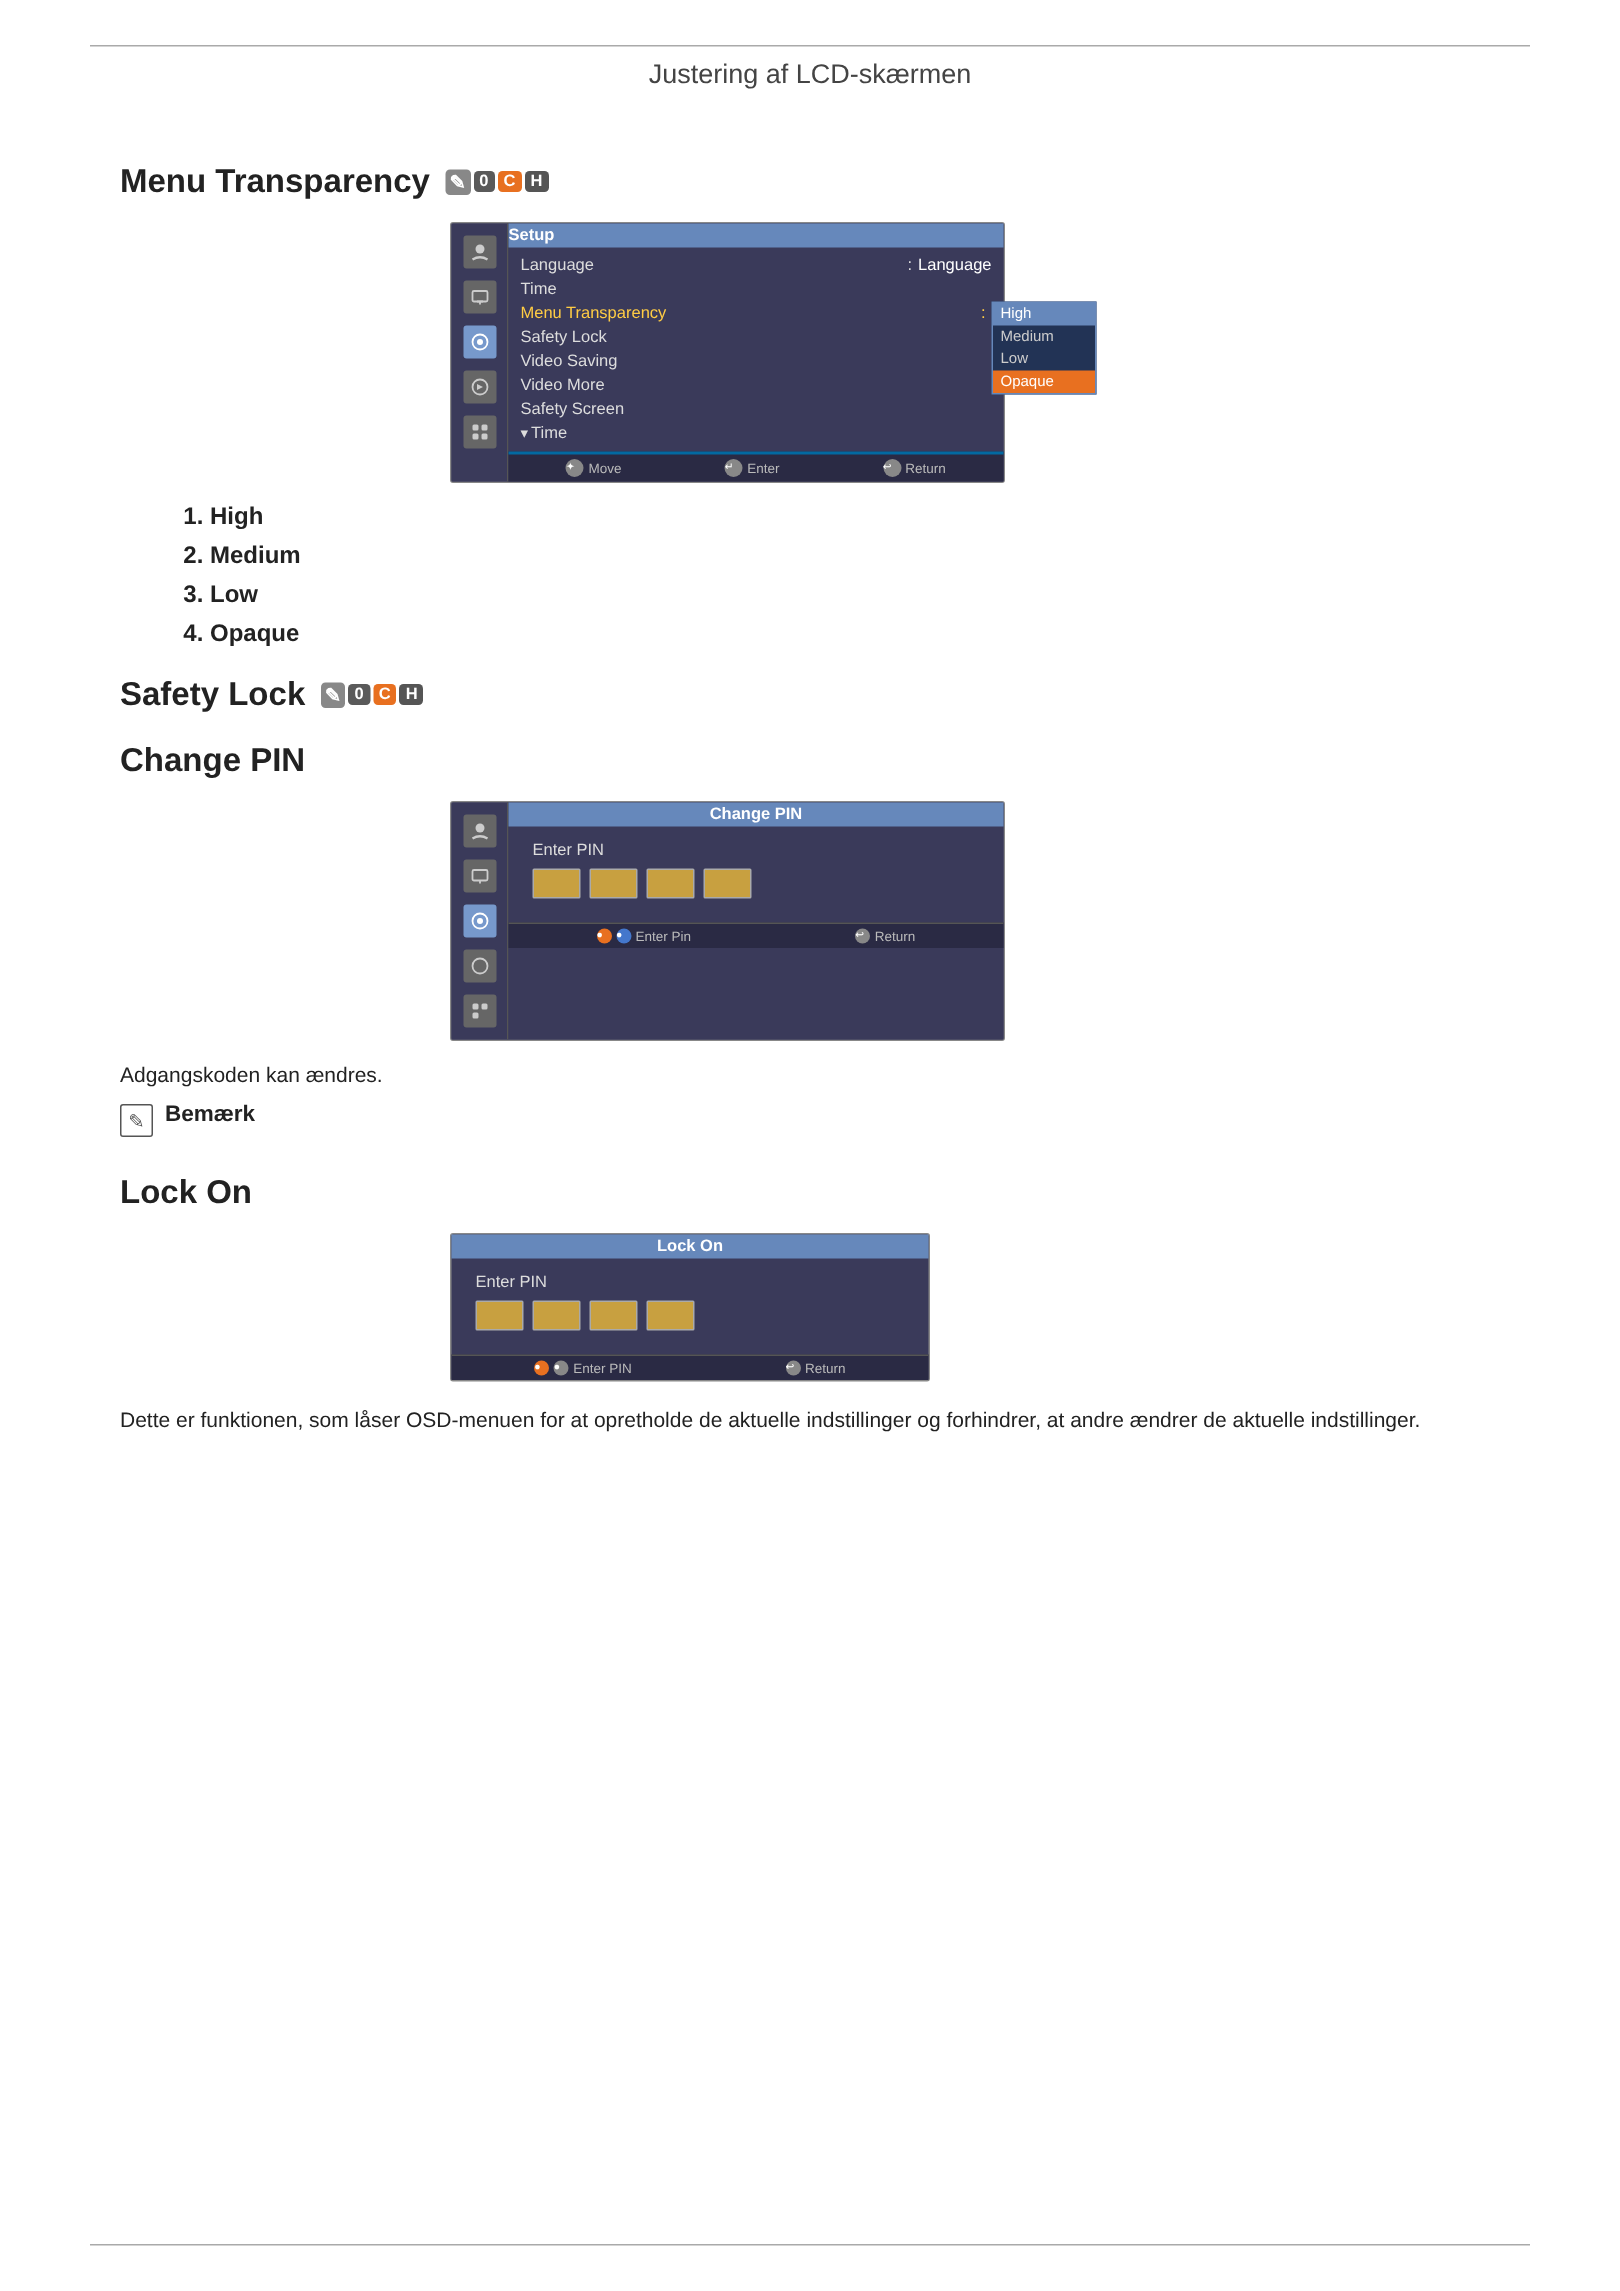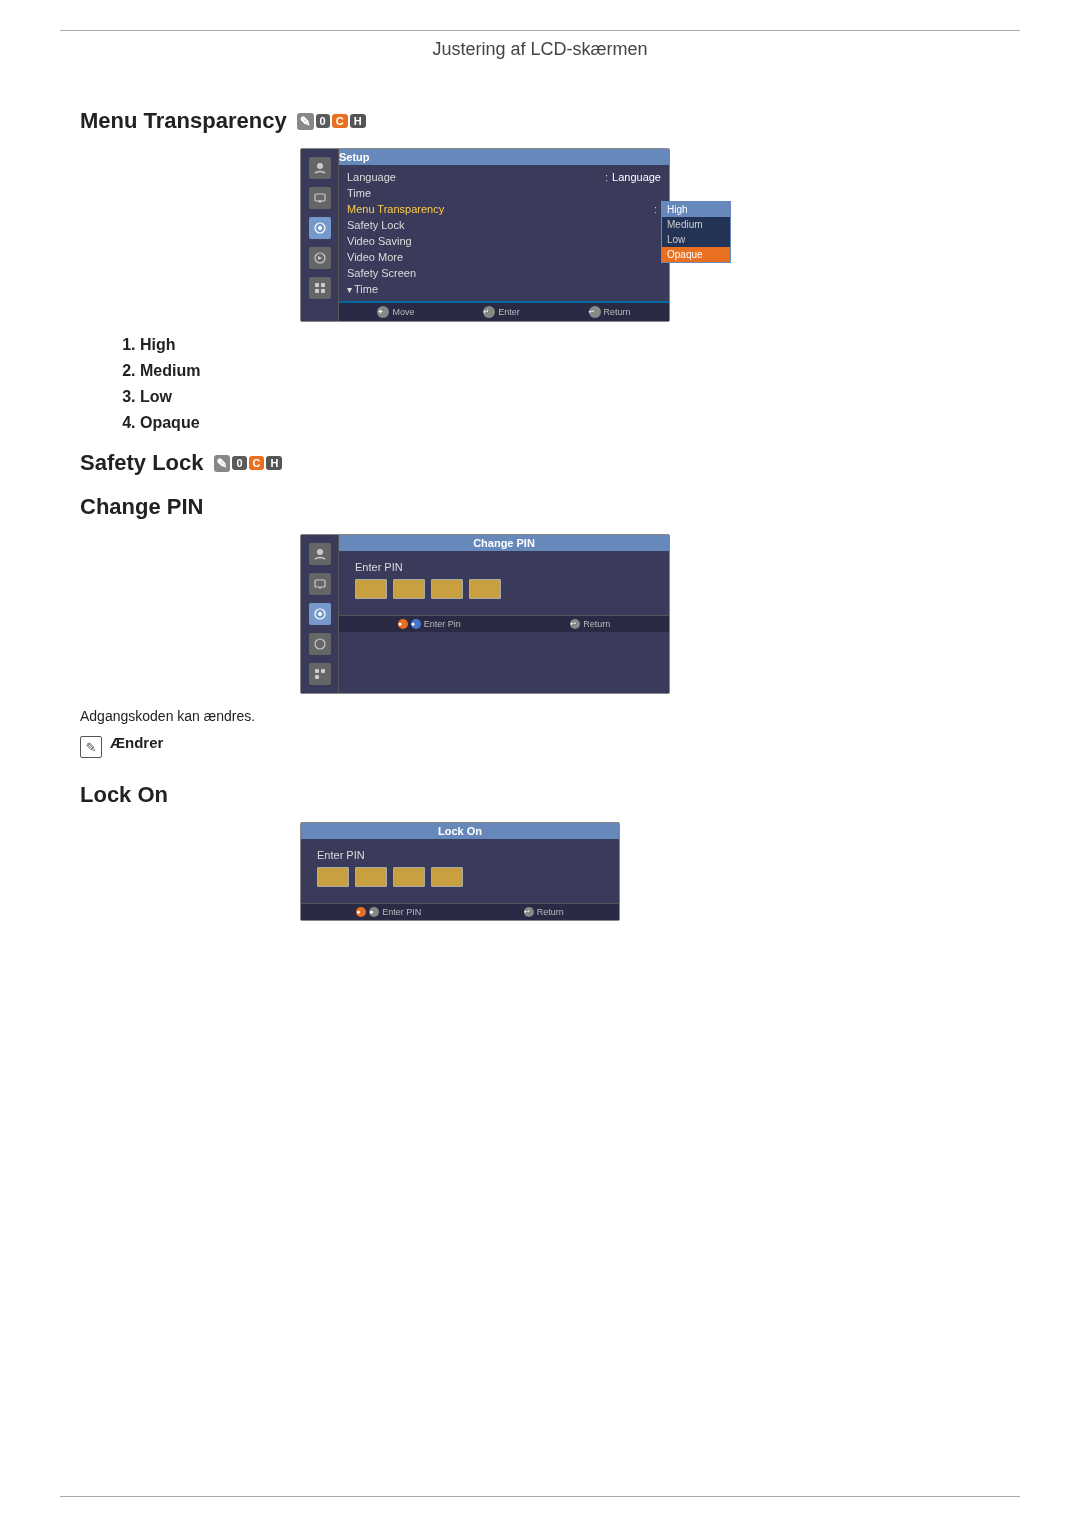--- a/index.html
+++ b/index.html
@@ -536,21 +536,21 @@
           Return
         </span>
       </div>
     </div>
   </div>
 
   <p class="desc-text">Adgangskoden kan ændres.</p>
 
   <div class="note-box">
     <span class="note-icon">✎</span>
-    <span class="note-label">Ændrer</span>
+    <span class="note-label">Bemærk</span>
   </div>
 
   <div class="lock-on-heading">Lock On</div>
 
   <div class="lockon-box">
     <div class="lockon-title-bar">Lock On</div>
     <div class="lockon-content">
       <div class="pin-label">Enter PIN</div>
       <div class="pin-squares">
         <div class="pin-square"></div>
@@ -565,16 +565,17 @@
         <span class="footer-dot">●</span>
         Enter PIN
       </span>
       <span>
         <span class="footer-dot">↩</span>
         Return
       </span>
     </div>
   </div>
 
+  <p class="long-desc">Dette er funktionen, som låser OSD-menuen for at opretholde de aktuelle indstillinger og forhindrer, at andre ændrer de aktuelle indstillinger.</p>
 
 </div>
 
 <div class="bottom-line"></div>
 
 </body></html>

